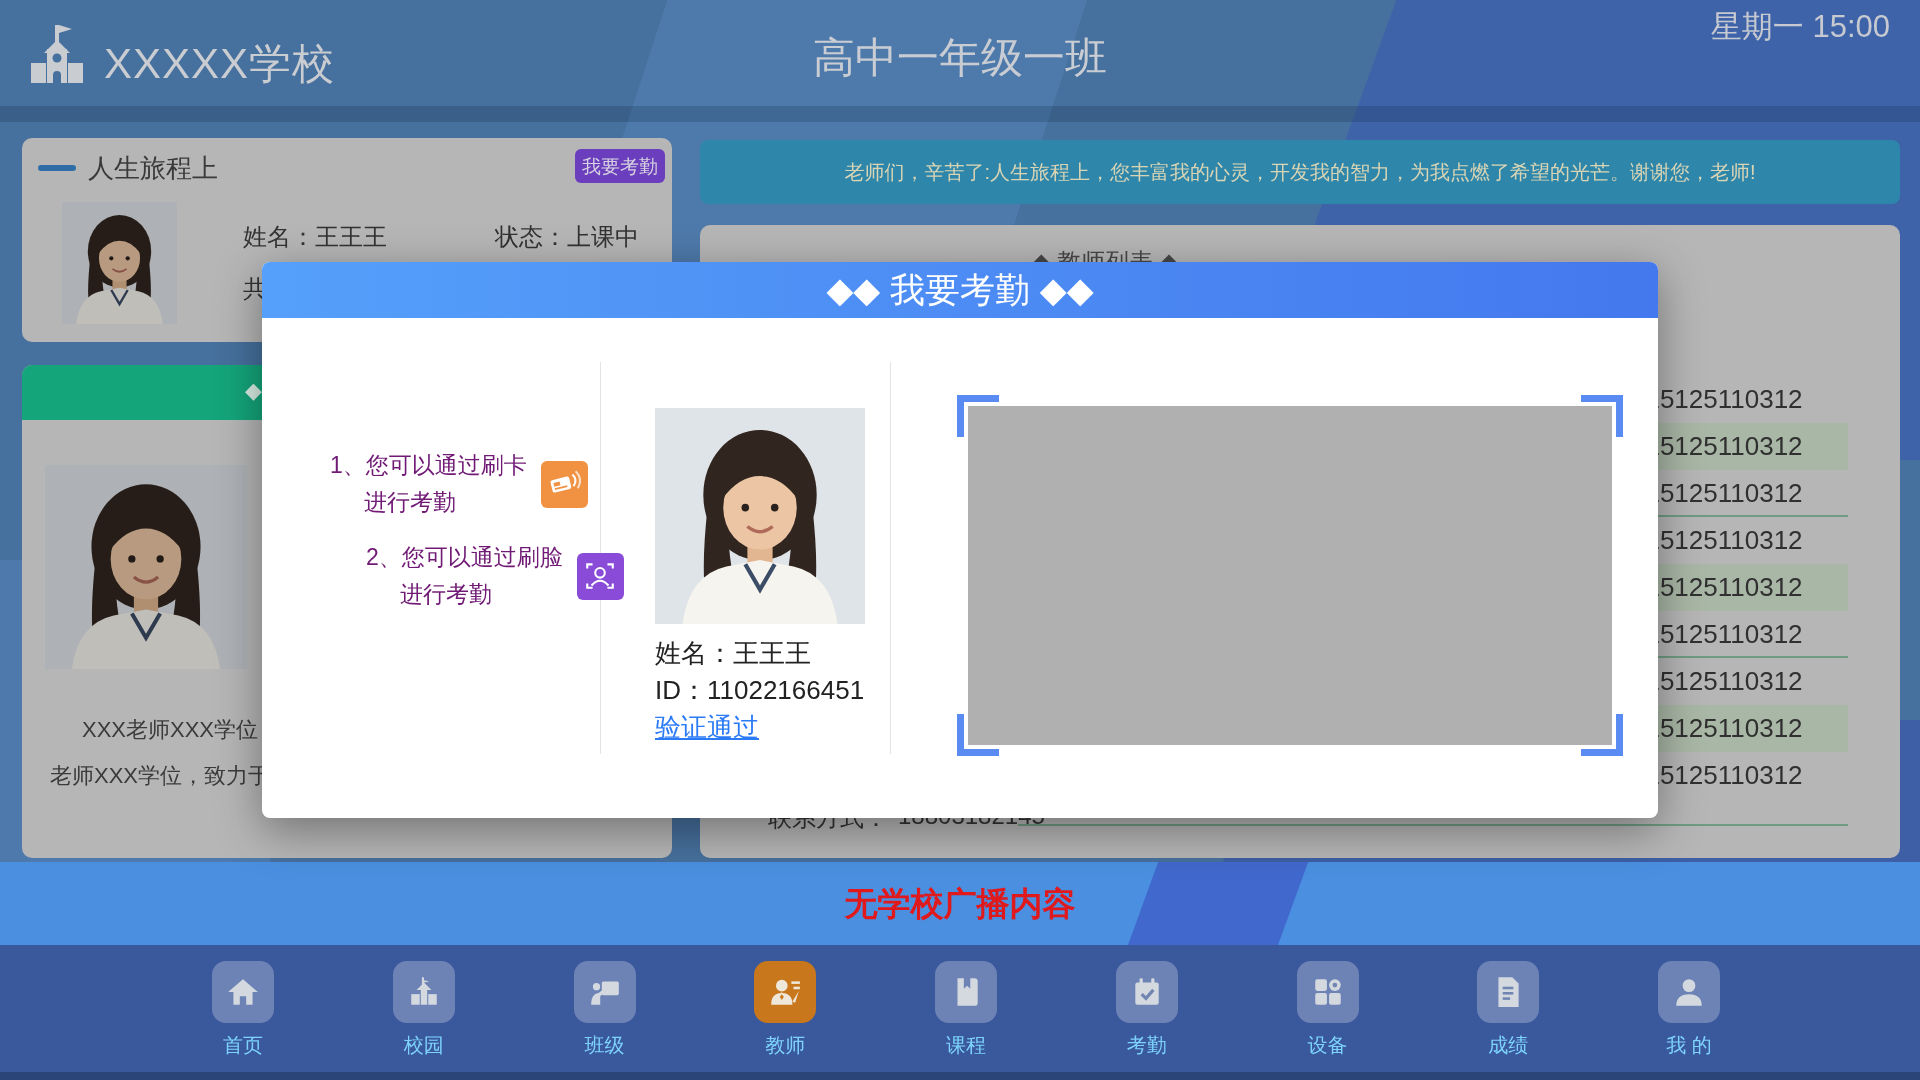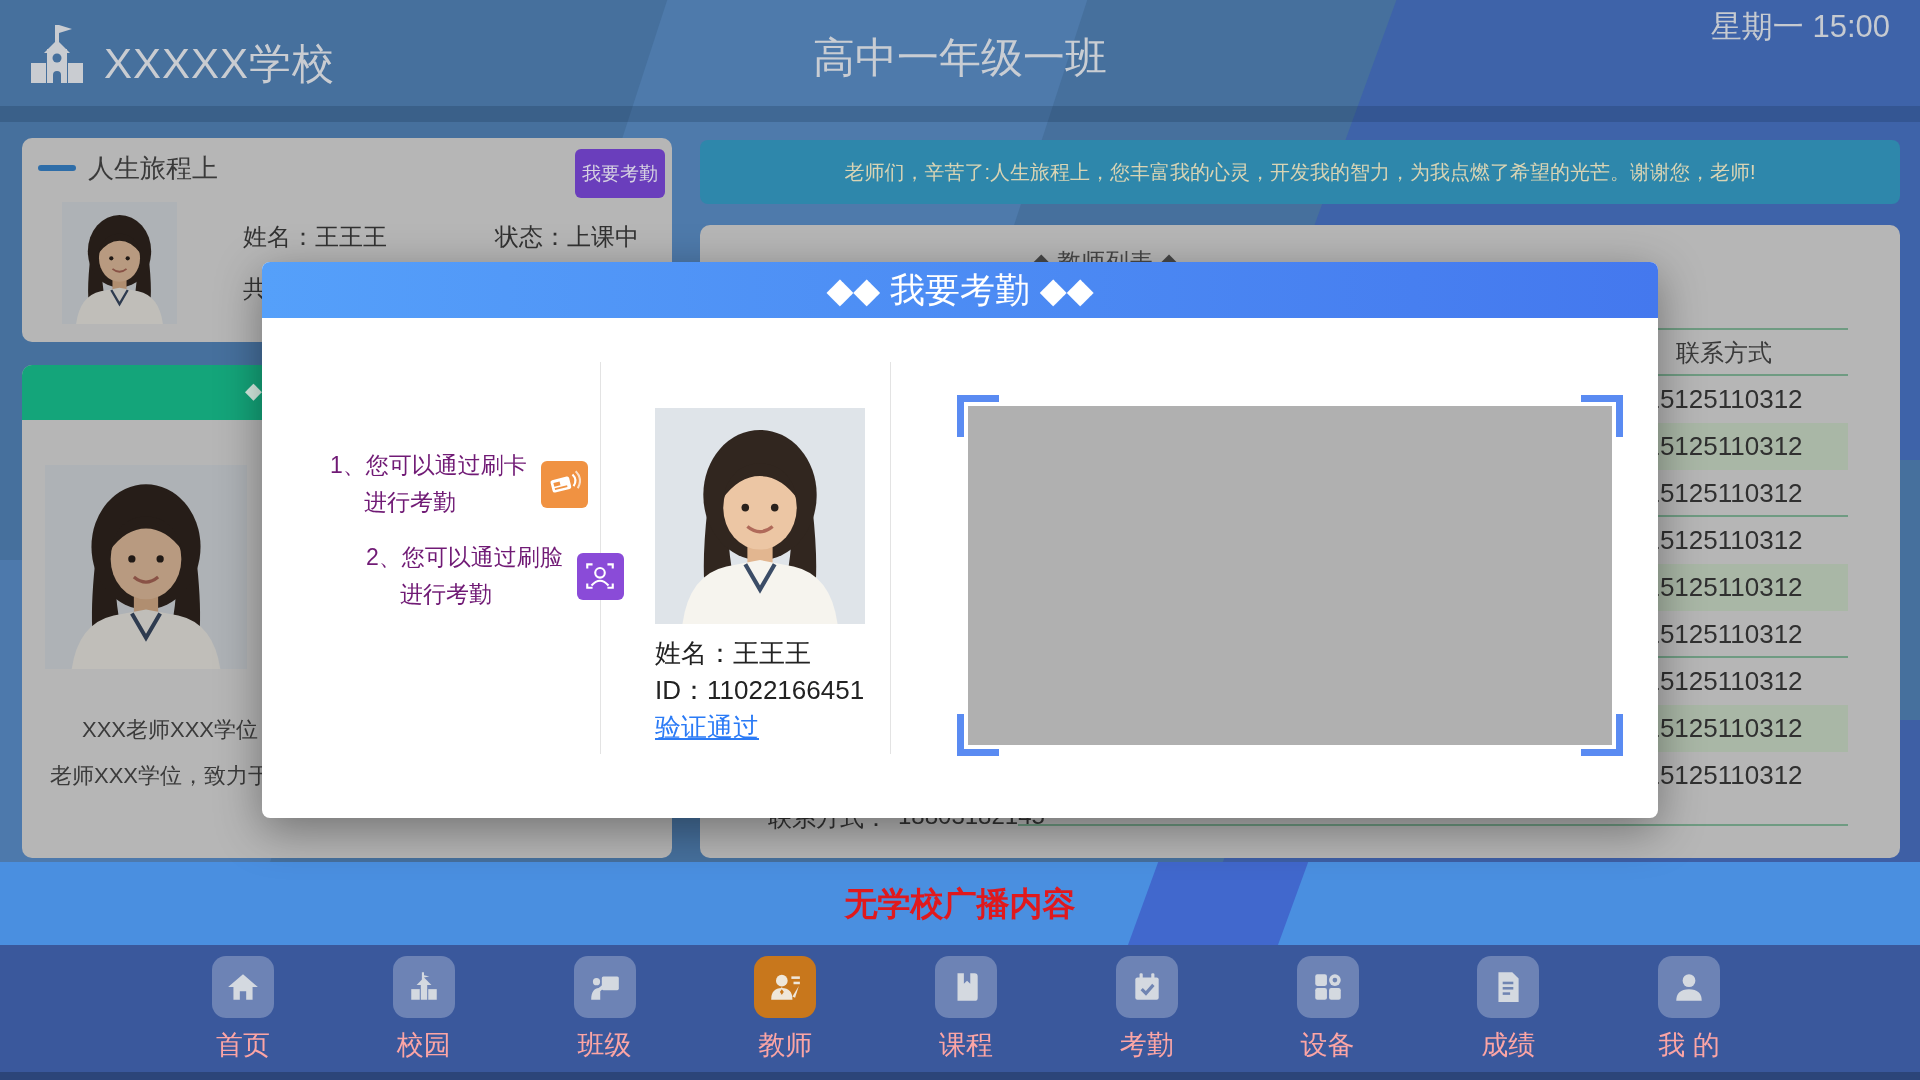--- a/index.html
+++ b/index.html
@@ -21,21 +21,21 @@
   .school-name{position:absolute;left:104px;top:36px;font-size:42px;color:#c9ccd1;letter-spacing:1px;}
   .class-title{position:absolute;left:50%;transform:translateX(-50%);top:30px;font-size:42px;color:#c9cdd3;white-space:nowrap;}
   .datetime{position:absolute;right:30px;top:8px;text-align:right;color:#c6cad0;}
   .date-line{font-size:40px;line-height:48px;}
   .week-line{font-size:31px;line-height:38px;}
 
   
   .card1{position:absolute;left:22px;top:138px;width:650px;height:204px;background:#b6b6b6;border-radius:10px;overflow:hidden;}
   .dash{position:absolute;left:16px;top:27px;width:38px;height:6px;border-radius:3px;background:#2e6da8;}
   .card1-title{position:absolute;left:66px;top:13px;font-size:26px;color:#3a3a3a;}
-  .att-btn{position:absolute;left:553px;top:11px;width:90px;height:49px;background:#6a3ebc;border-radius:6px;
+  .att-btn{position:absolute;left:553px;top:11px;width:90px;height:34px;background:#6a3ebc;border-radius:6px;
     color:#d6d2e2;font-size:19px;text-align:center;line-height:34px;border:none;cursor:pointer;}
   .photo{position:relative;overflow:hidden;background:#dfe4e9;}
   .photo.dim::after{content:"";position:absolute;inset:0;background:rgba(0,0,0,.22);}
   .photo svg{display:block;width:100%;height:100%;}
   .p-card1{position:absolute;left:40px;top:64px;width:115px;height:122px;}
   .field{position:absolute;font-size:24px;color:#323232;white-space:nowrap;}
   .f-name{left:221px;top:83px;}
   .f-status{left:473px;top:83px;}
   .f-trunc{left:221px;top:135px;}
 
@@ -68,21 +68,21 @@
   .banner .bshape{position:absolute;left:1140px;top:-20px;width:150px;height:140px;background:#4168cd;transform:skewX(-20deg);}
   .banner-text{position:relative;text-align:center;font-size:33px;font-weight:bold;color:#e0191d;line-height:83px;}
 
   
   .nav{position:absolute;left:0;top:945px;width:1920px;height:135px;background:#3a589c;
     display:flex;justify-content:space-between;align-items:center;padding:0 200px 6px 212px;}
   .nav-strip{position:absolute;left:0;bottom:0;width:100%;height:8px;background:#2c4579;}
   .nav-item{display:flex;flex-direction:column;align-items:center;gap:9px;cursor:pointer;}
   .tile{width:62px;height:62px;border-radius:14px;background:rgba(255,255,255,.26);display:flex;align-items:center;justify-content:center;}
   .nav-item.active .tile{background:#c8771c;}
-  .nav-label{font-size:27px;color:#fca5a5;white-space:nowrap;}
+  .nav-label{font-size:20px;color:#7dd3fc;white-space:nowrap;}
   .tile svg{width:34px;height:34px;}
   .g{fill:#d4d9e0;}
 
   
   .modal{position:absolute;left:262px;top:262px;width:1396px;height:556px;background:#fff;border-radius:8px;
     box-shadow:0 12px 46px rgba(0,0,0,.38);z-index:10;overflow:hidden;}
   .m-header{height:56px;background:linear-gradient(90deg,#55a0fa,#4478ee);color:#fff;font-size:35px;
     text-align:center;line-height:56px;}
   .vline{position:absolute;top:100px;bottom:64px;width:1px;background:#e3e3e3;}
   .vl1{left:338px;} .vl2{left:628px;}
@@ -182,21 +182,20 @@
     <div class="bio-line bio1">XXX老师XXX学位，致</div>
     <div class="bio-line bio2">老师XXX学位，致力于教育</div>
   </div>
 
   <div class="msgbar">
     <span>老师们，辛苦了:人生旅程上，您丰富我的心灵，开发我的智力，为我点燃了希望的光芒。谢谢您，老师!</span>
   </div>
 
   <div class="rightpanel">
     <div class="list-title">◆ 教师列表 ◆</div>
-    <div class="phone-col-header">联系方式</div>
     <div class="phone-rows">
       <div class="t-row">15125110312</div>
       <div class="t-row green">15125110312</div>
       <div class="t-row sep">15125110312</div>
       <div class="t-row">15125110312</div>
       <div class="t-row green">15125110312</div>
       <div class="t-row sep">15125110312</div>
       <div class="t-row">15125110312</div>
       <div class="t-row green">15125110312</div>
       <div class="t-row">15125110312</div>

